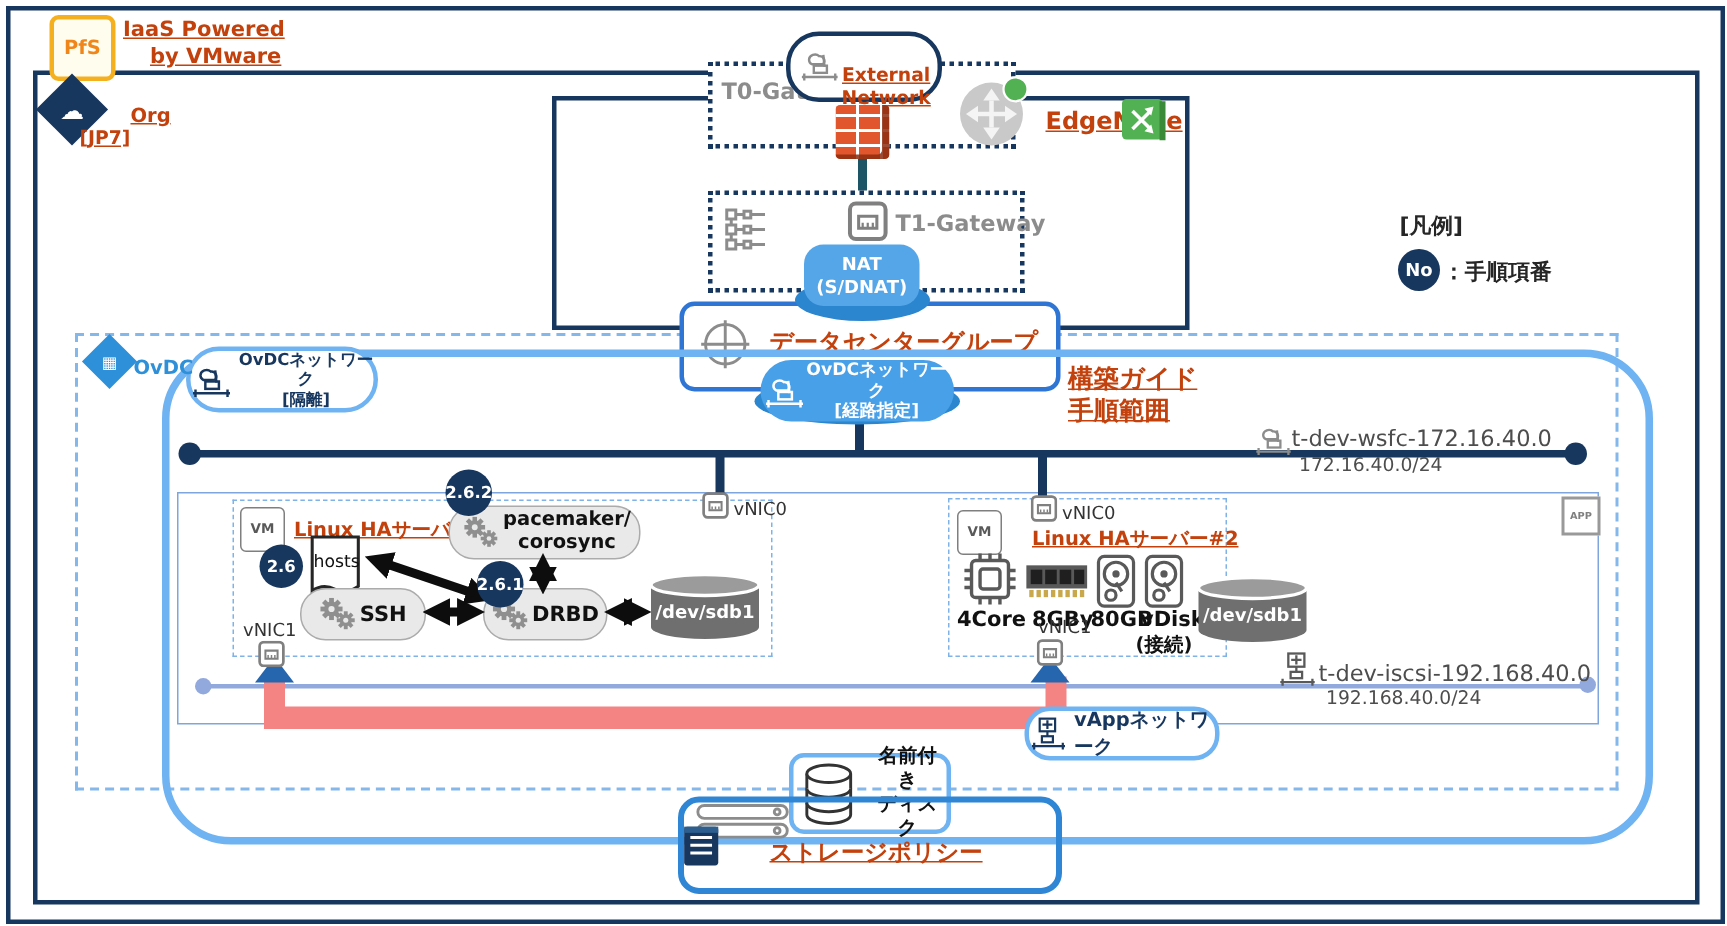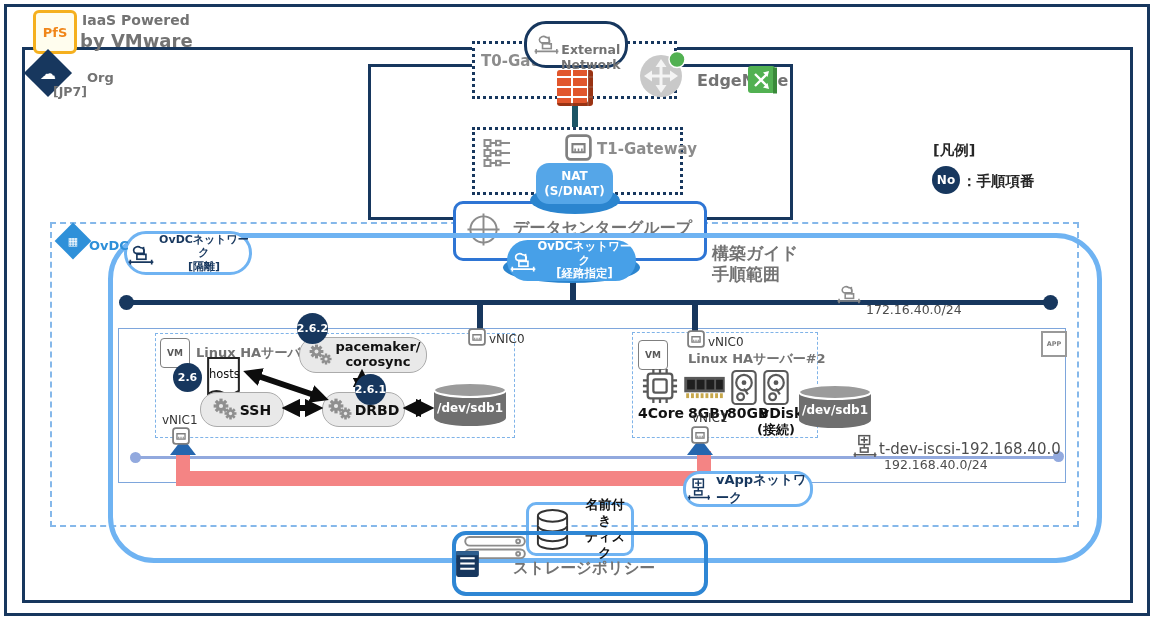--- a/index.html
+++ b/index.html
@@ -1,19 +1,19 @@
 <!DOCTYPE html>
 <html><head>
 <meta charset="utf-8">
 <style>
   html,body{margin:0;padding:0;background:#ffffff;font-family:"DejaVu Sans",sans-serif;}
   #canvas{position:relative;width:1151px;height:617px;background:#ffffff;overflow:hidden;}
   .abs{position:absolute;}
   .b{font-weight:bold;}
-  .nv{color:#737373;}
+  .nv{color:#c2410c;text-decoration:underline;}
   .gy{color:#8c8c8c;}
   .dk{color:#4d4d4d;}
   .line{position:absolute;background:#17375E;}
   .dot{position:absolute;background:#17375E;border-radius:50%;}
   .pdot{position:absolute;background:#92A9DE;border-radius:50%;}
   .step-circle{position:absolute;background:#17375E;border-radius:50%;color:#fff;font-weight:bold;
      display:flex;align-items:center;justify-content:center;font-size:11px;}
   .gpill{position:absolute;background:#E9E9E9;border:1.5px solid #ABABAB;border-radius:17px;
      display:flex;align-items:center;justify-content:center;gap:3px;color:#111;font-weight:bold;}
   .bluepill{position:absolute;background:#55A6E8;border-radius:13px;color:#fff;font-weight:bold;
@@ -297,36 +297,37 @@
   </div>
 
   <div class="lbl b" style="left:933px;top:141px;font-size:14.5px;color:#262626;">[凡例]</div>
   <div class="step-circle" style="left:932px;top:166px;width:28px;height:28px;font-size:12px;">No</div>
   <div class="lbl b" style="left:962px;top:172px;font-size:14.5px;color:#262626;">：手順項番</div>
 
   <div class="pfs" style="left:33px;top:10px;width:38px;height:38px;">
     <span>PfS</span>
   </div>
   <div class="lbl nv b" style="left:82px;top:12px;font-size:14px;">IaaS Powered</div>
-  <div class="lbl nv b" style="left:80px;top:30px;font-size:18px;">by VMware</div>
+  <div class="lbl nv b" style="left:100px;top:30px;font-size:14px;">by VMware</div>
 
   <div class="diamond" style="left:31px;top:56px;width:34px;height:34px;background:#17375E;">
     <div class="diamond-inner" style="color:#fff;font-size:16px;">☁</div>
   </div>
   <div class="lbl nv b" style="left:53px;top:70px;font-size:13px;margin-left:34px;">Org</div>
   <div class="lbl nv b" style="left:53px;top:84px;font-size:12.5px;">[JP7]</div>
 
   <div class="diamond" style="left:60px;top:228px;width:26px;height:26px;background:#2E90D9;">
     <div class="diamond-inner" style="color:#fff;font-size:11px;">▦</div>
   </div>
   <div class="lbl b" style="left:89px;top:238px;font-size:13px;color:#2E90D9;">OvDC</div>
 
   <svg class="abs" style="left:836px;top:282px;color:#8c8c8c;" width="26" height="22">
       <use href="#net-a"></use>
     </svg>
+  <div class="lbl dk" style="left:861px;top:283px;font-size:15px;">t-dev-wsfc-172.16.40.0</div>
   <div class="lbl dk" style="left:866px;top:302px;font-size:12.5px;">172.16.40.0/24</div>
 
   <svg class="abs" style="left:852px;top:434px;color:#595959;" width="26" height="24">
       <use href="#net-b"></use>
     </svg>
   <div class="lbl dk" style="left:879px;top:440px;font-size:15px;">t-dev-iscsi-192.168.40.0</div>
   <div class="lbl dk" style="left:884px;top:457px;font-size:12.5px;">192.168.40.0/24</div>
 
   <svg class="abs" style="left:468px;top:328px;" width="18" height="18">
       <use href="#nic"></use>
@@ -435,21 +436,21 @@
     <g stroke="#0d0d0d" stroke-width="6">
       <line x1="291" y1="408" x2="314" y2="408" marker-start="url(#ah)" marker-end="url(#ah)"></line>
       <line x1="412" y1="408" x2="425" y2="408" marker-start="url(#ah)" marker-end="url(#ah)"></line>
       <line x1="362" y1="378" x2="362" y2="387" marker-start="url(#ah)" marker-end="url(#ah)"></line>
       <line x1="252" y1="374" x2="320" y2="397" marker-start="url(#ah)" marker-end="url(#ah)"></line>
     </g>
   </svg>
 
   <div class="step-circle" style="left:173px;top:363px;width:29px;height:29px;">2.6</div>
   <div class="step-circle" style="left:297px;top:313px;width:31px;height:31px;">2.6.2</div>
-  <div class="step-circle" style="left:318px;top:374px;width:31px;height:31px;margin-left:37px;">2.6.1</div>
+  <div class="step-circle" style="left:318px;top:374px;width:31px;height:31px;">2.6.1</div>
 
   <div class="whitepill" style="left:683px;top:471px;width:124px;height:30px;border-width:3px;border-radius:17px;font-size:13px;">
     <svg style="color:#17375E;flex:none;" width="26" height="22">
         <use href="#net-b"></use>
       </svg>
     <span>vAppネットワーク</span>
   </div>
 
   <div class="abs" style="left:526px;top:502px;width:102px;height:48px;border:3px solid #6FB3F2;border-radius:10px;display:flex;align-items:center;">
     <svg style="flex:none;margin-left:5px;" width="37" height="43">

